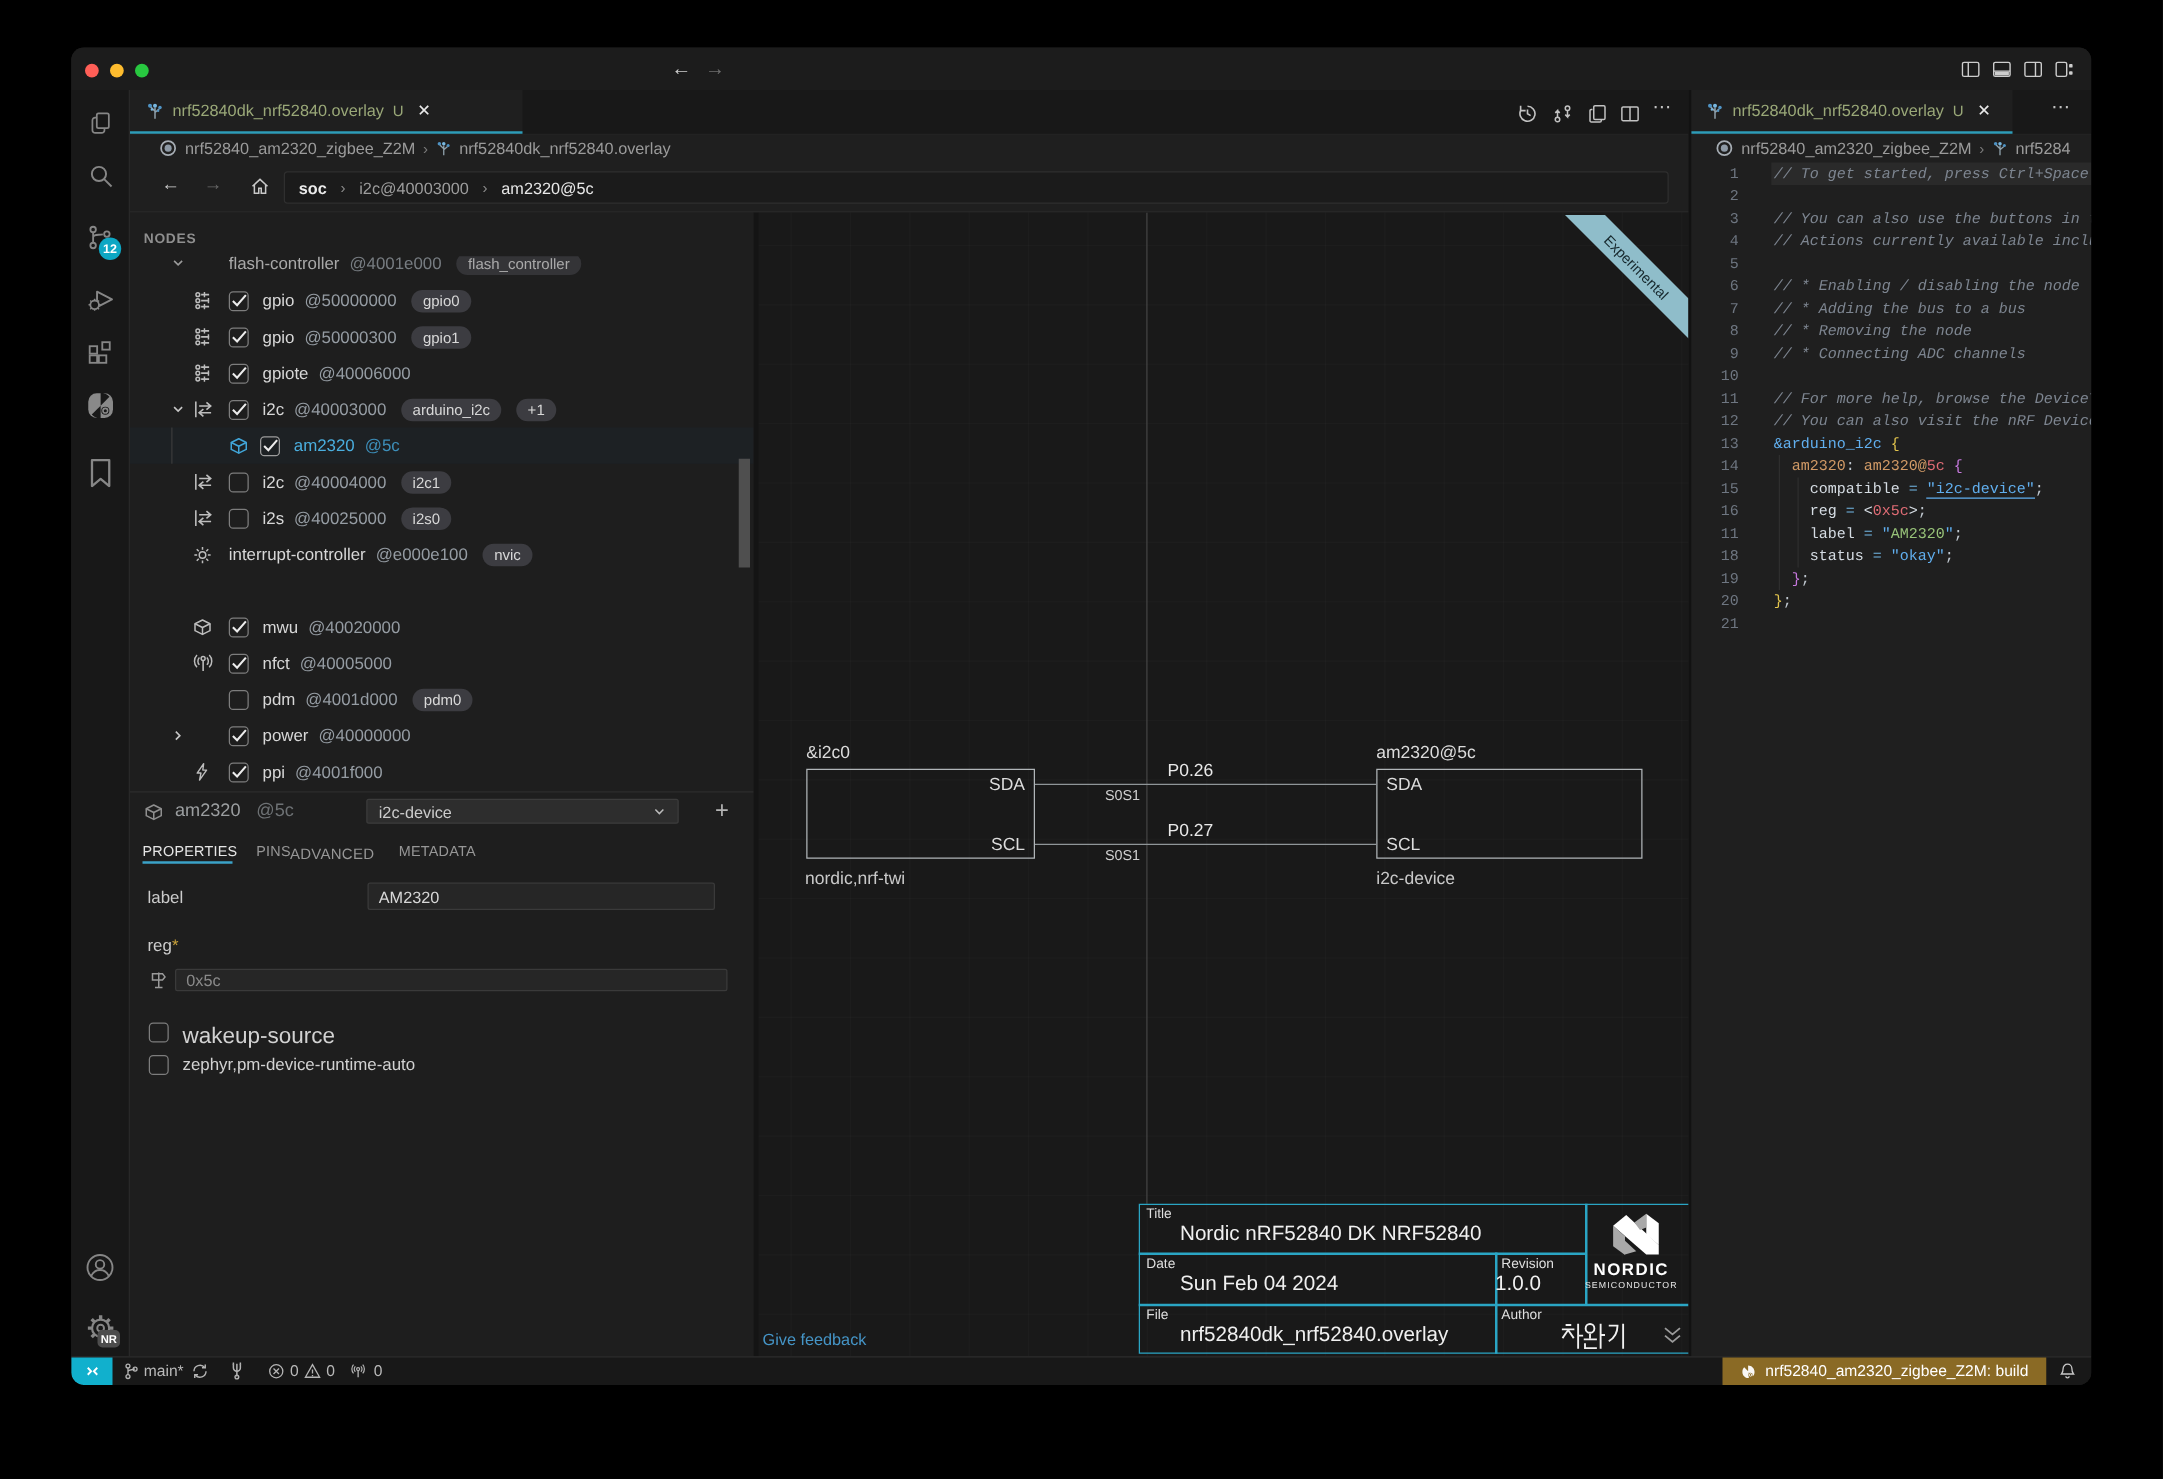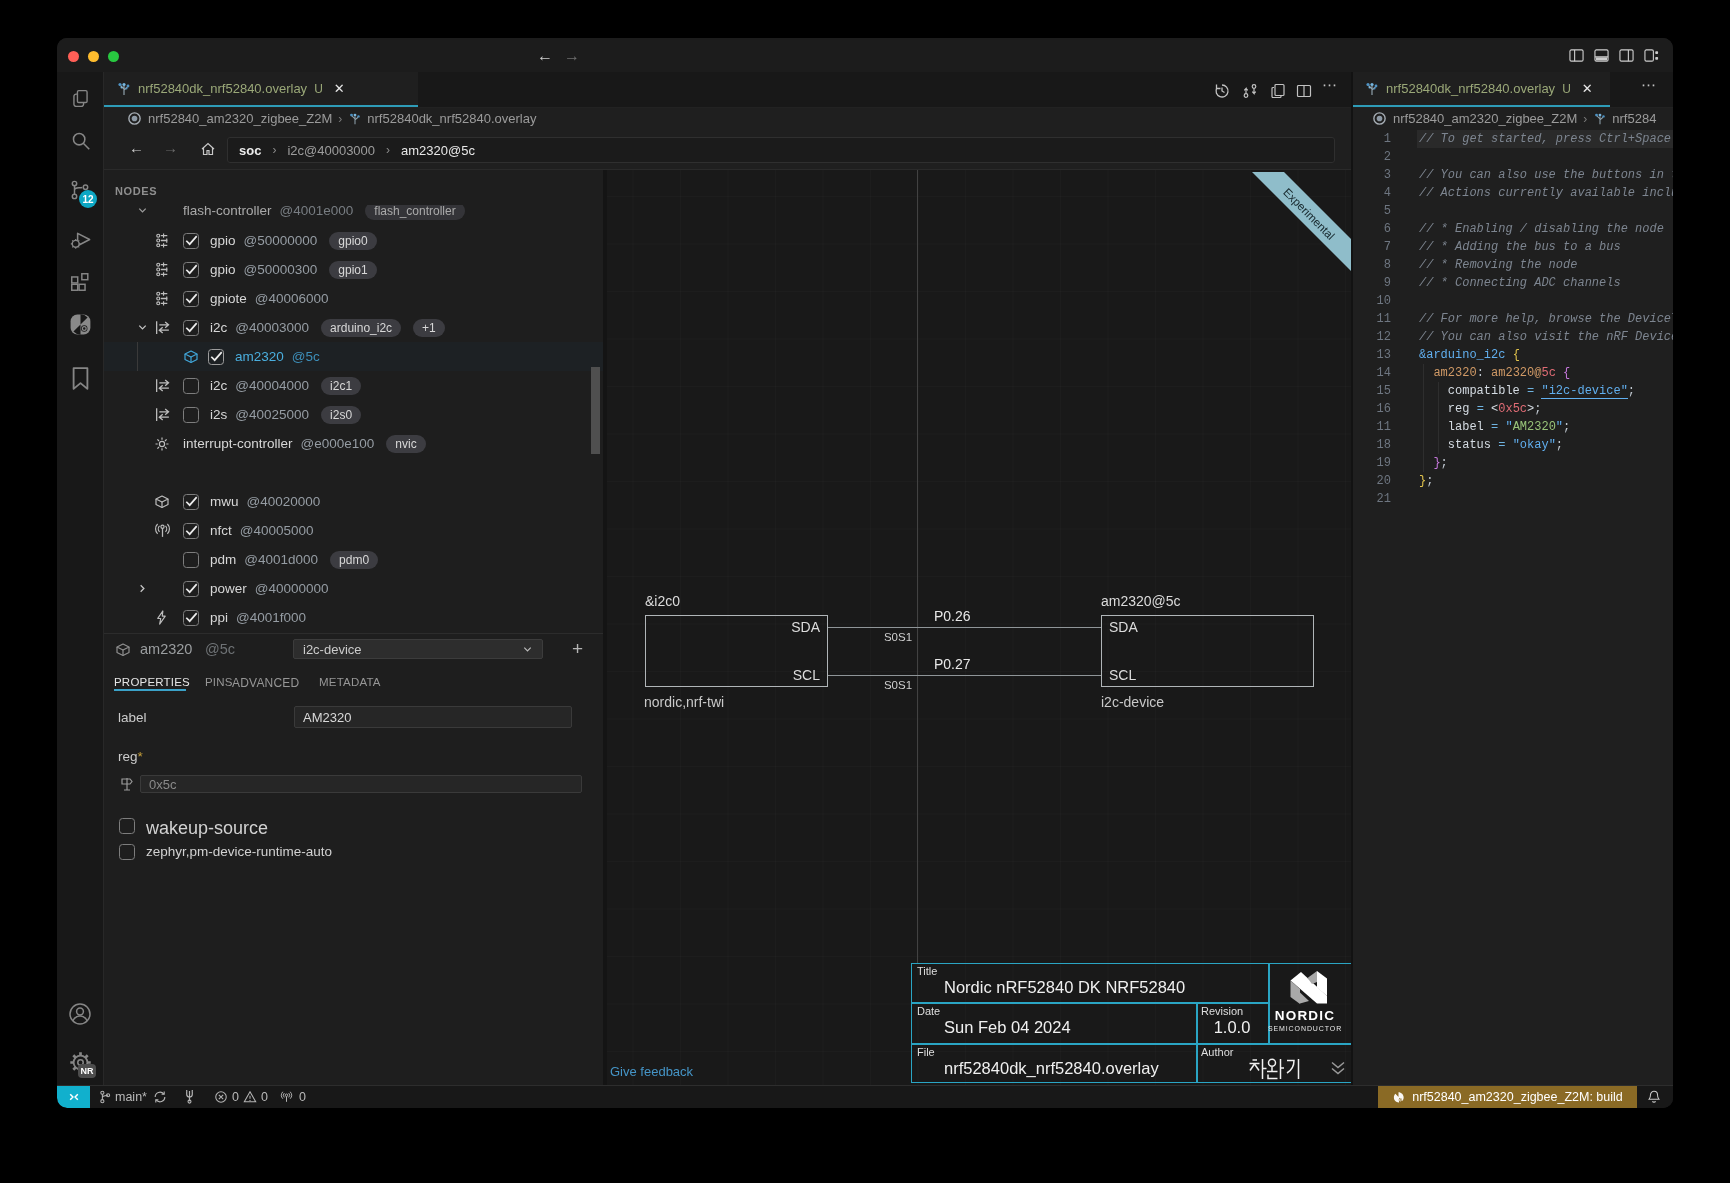--- a/index.html
+++ b/index.html
@@ -508,21 +508,21 @@
       <div class="a" style="left:304px;top:793px;width:446px;height:120px;border:1.5px solid #2aa5c4;box-sizing:border-box"></div>
       <div class="a" style="left:304px;top:832px;width:357px;height:1.5px;background:#2aa5c4"></div>
       <div class="a" style="left:304px;top:873px;width:440px;height:1.5px;background:#2aa5c4"></div>
       <div class="a" style="left:589px;top:832px;width:1.5px;height:81px;background:#2aa5c4"></div>
       <div class="a" style="left:661px;top:793px;width:1.5px;height:81px;background:#2aa5c4"></div>
       <div class="tbl" style="left:310px;top:795px">Title</div>
       <div class="tbv" style="left:337px;top:808px">Nordic nRF52840 DK NRF52840</div>
       <div class="tbl" style="left:310px;top:835px">Date</div>
       <div class="tbv" style="left:337px;top:848px">Sun Feb 04 2024</div>
       <div class="tbl" style="left:594px;top:835px">Revision</div>
-      <div class="tbv" style="left:589px;top:848px;width:72px;text-align:center">1.0.0</div>
+      <div class="tbv" style="left:589px;top:848px;width:72px;">1.0.0</div>
       <div class="tbl" style="left:310px;top:876px">File</div>
       <div class="tbv" style="left:337px;top:889px">nrf52840dk_nrf52840.overlay</div>
       <div class="tbl" style="left:594px;top:876px">Author</div>
 
       <svg class="a" style="left:641px;top:888px" width="54" height="22" viewBox="0 0 54 22" fill="none" stroke="#f0f0f0" stroke-width="1.5">
         <path d="M4.5 2h4.5"></path>
           <path d="M1.5 5.5h10"></path>
           <path d="M6.5 6L2 12.5"></path>
           <path d="M6.5 6l4.5 6.5"></path>
           <path d="M14.5 1v20"></path>

